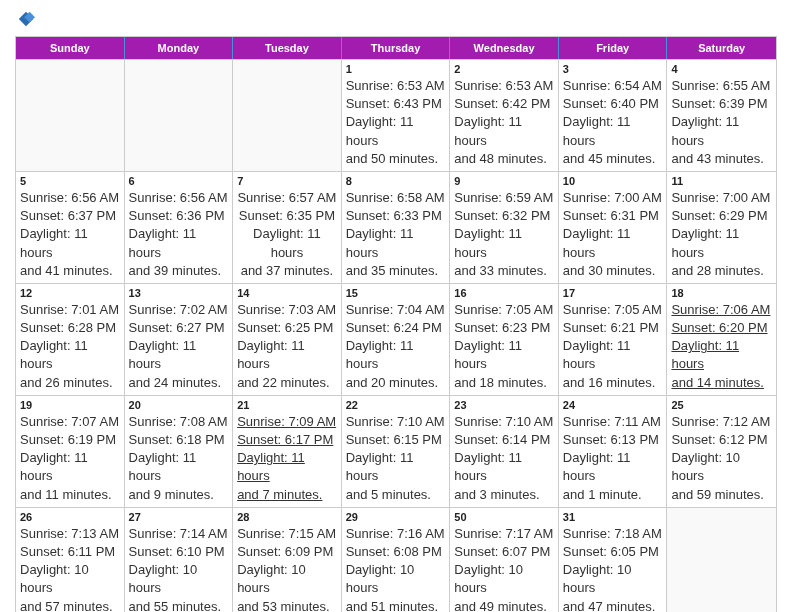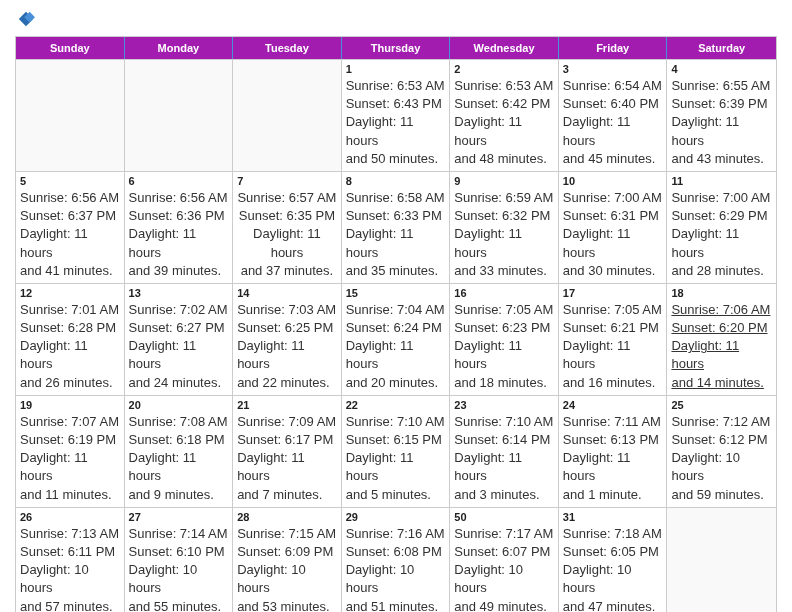--- a/index.html
+++ b/index.html
@@ -289,21 +289,21 @@
           </div>
           <div class="cal-cell">
             <div class="day-num">20</div>
             <div class="cell-text" style="white-space: pre-line;">Sunrise: 7:08 AM
 Sunset: 6:18 PM
 Daylight: 11 hours
 and 9 minutes.</div>
           </div>
           <div class="cal-cell">
             <div class="day-num">21</div>
-            <div class="cell-text" style="white-space: pre-line;">Sunrise: 7:09 AM
+            <div class="cell-text" style="white-space: pre-line; text-decoration: underline;">Sunrise: 7:09 AM
 Sunset: 6:17 PM
 Daylight: 11 hours
 and 7 minutes.</div>
           </div>
           <div class="cal-cell">
             <div class="day-num">22</div>
             <div class="cell-text" style="white-space: pre-line;">Sunrise: 7:10 AM
 Sunset: 6:15 PM
 Daylight: 11 hours
 and 5 minutes.</div>

